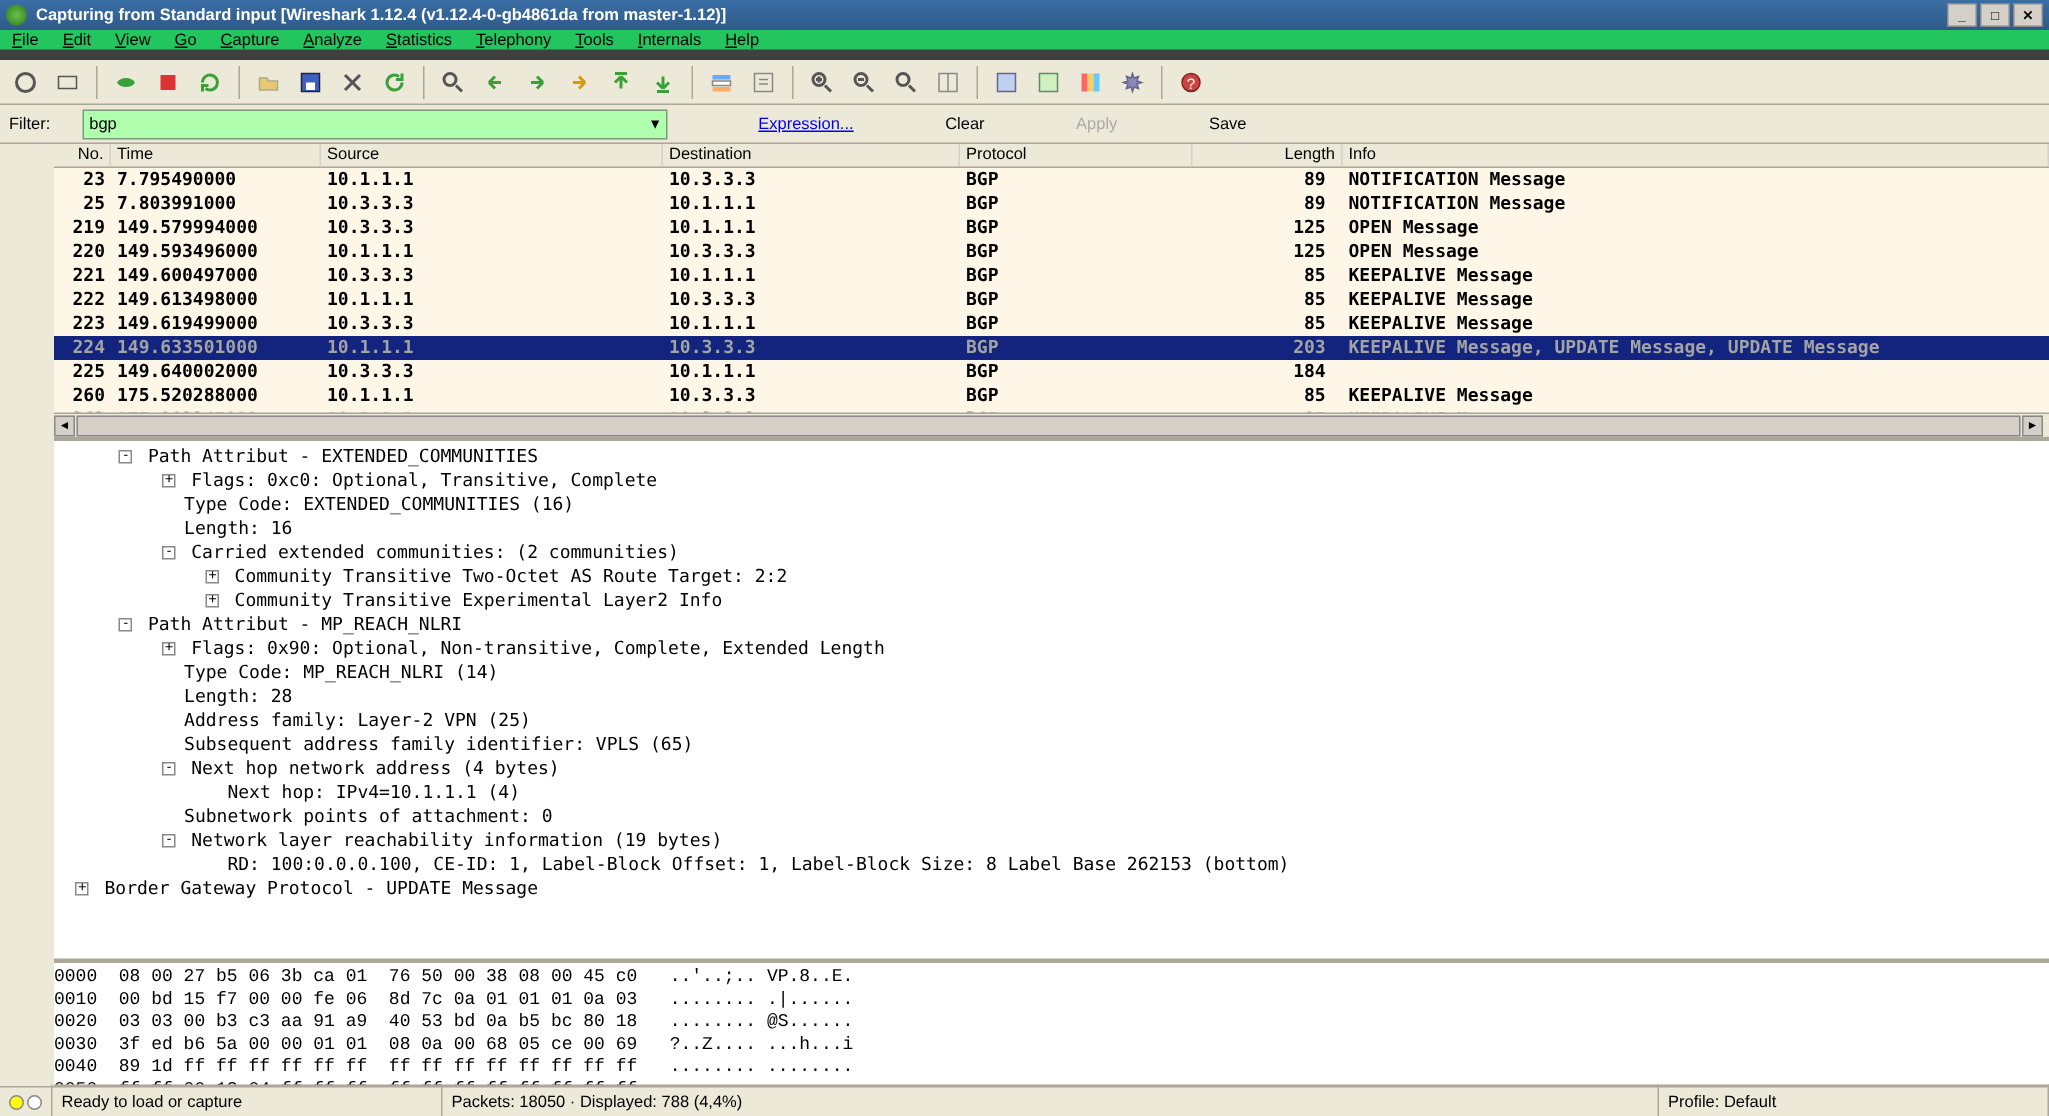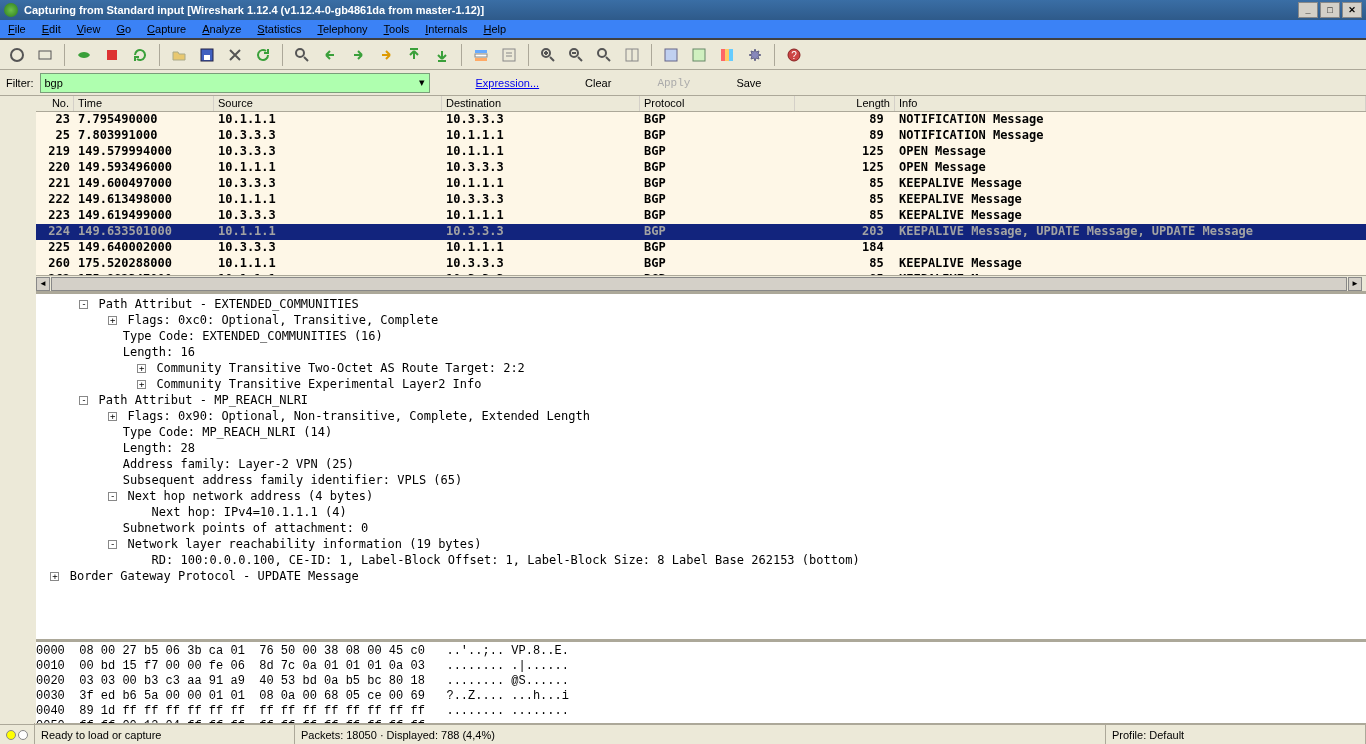--- a/index.html
+++ b/index.html
@@ -2,31 +2,31 @@
 <html><head>
 <meta charset="utf-8">
 <style>
 * { box-sizing: border-box; margin: 0; padding: 0; }
 body { font-family: "Segoe UI", Tahoma, sans-serif; font-size: 11px; background: #ece9d8; width: 1366px; height: 744px; overflow: hidden; display: flex; flex-direction: column; }
 .titlebar { background: linear-gradient(#3a6ea5,#2e5a8a); color: #fff; height: 20px; display: flex; align-items: center; padding: 0 4px; font-size: 11px; font-weight: bold; }
 .titlebar .icon { width: 14px; height: 14px; background: radial-gradient(circle,#6cc04a,#2a7a1a); border-radius: 50%; margin-right: 6px; }
 .titlebar .title { flex: 1; }
 .winbtns { display: flex; gap: 2px; }
 .winbtn { width: 20px; height: 16px; background: #d4d0c8; border: 1px solid #888; display: flex; align-items: center; justify-content: center; font-size: 9px; font-weight: bold; color: #000; }
-.menubar { background: #3b82f6; height: 20px; display: flex; align-items: center; border-bottom: 2px solid #404040; }
+.menubar { background: #22c55e; height: 20px; display: flex; align-items: center; border-bottom: 7px solid #404040; }
 .menuitem { padding: 2px 8px; font-size: 11px; cursor: default; }
 .toolbar { background: #ece9d8; height: 30px; display: flex; align-items: center; border-bottom: 1px solid #aca899; padding: 0 4px; gap: 2px; }
 .tbtn { width: 26px; height: 24px; display: flex; align-items: center; justify-content: center; border: 1px solid transparent; border-radius: 2px; }
 .tsep { width: 1px; height: 22px; background: #aca899; margin: 0 4px; }
-.filterbar { background: #ece9d8; height: 26px; display: flex; align-items: center; border-bottom: 1px solid #aca899; padding: 0 6px; gap: 6px; }
+.filterbar { background: #ece9d8; height: 26px; display: flex; align-items: center; border-bottom: 1px solid #aca899; padding: 0 6px; gap: 21px; }
 .filterlabel { font-size: 11px; }
 .filterinput { flex: 0 0 390px; height: 20px; background: #afffaf; border: 1px solid #7a9e7a; padding: 0 4px; display: flex; align-items: center; justify-content: space-between; }
 .filterinput span.val { font-size: 11px; }
 .filterlink { color: #0000ee; text-decoration: underline; font-size: 11px; cursor: pointer; padding-left: 40px; }
-.filterlink.disabled { color: #aaa; text-decoration: none; font-family: Liberation Mono, monospace; }
+.filterlink.disabled { color: #aaa; text-decoration: none; }
 .panes { flex: 1; display: flex; flex-direction: column; overflow: hidden; margin-left: 36px; }
 .packetlist { height: 198px; display: flex; flex-direction: column; border-bottom: 3px solid #aca899; background: #fff; }
 .plhdr { display: flex; background: #ece9d8; border-bottom: 1px solid #aca899; height: 16px; }
 .plhdr > div { border-right: 1px solid #d4d0c8; padding: 1px 4px; font-size: 11px; overflow: hidden; white-space: nowrap; }
 .plbody { flex: 1; overflow-y: hidden; overflow-x: auto; }
 .plrow { display: flex; height: 16px; font-family: Consolas, monospace; font-size: 12px; white-space: pre; font-weight: bold; }
 .plrow > div { padding: 0 4px; overflow: hidden; }
 .plrow.odd { background: #fef7e7; }
 .plrow.even { background: #fef7e7; }
 .plrow.sel { background: #12247d; color: #a3a3a3; }
@@ -272,20 +272,21 @@
       <div style="flex:1;height:14px;background:#d4d0c8;border:1px solid #888;margin:0 1px"></div>
       <div class="arrow">►</div>
     </div>
   </div>
 
   <div class="detail" id="detail">
       <div class="dline">      <span class="tree-toggle">-</span> Path Attribut - EXTENDED_COMMUNITIES</div>
       <div class="dline">          <span class="tree-toggle">+</span> Flags: 0xc0: Optional, Transitive, Complete</div>
       <div class="dline">            Type Code: EXTENDED_COMMUNITIES (16)</div>
       <div class="dline">            Length: 16</div>
+      <div class="dline">          <span class="tree-toggle">-</span> Carried extended communities: (2 communities)</div>
       <div class="dline">              <span class="tree-toggle">+</span> Community Transitive Two-Octet AS Route Target: 2:2</div>
       <div class="dline">              <span class="tree-toggle">+</span> Community Transitive Experimental Layer2 Info</div>
       <div class="dline">      <span class="tree-toggle">-</span> Path Attribut - MP_REACH_NLRI</div>
       <div class="dline">          <span class="tree-toggle">+</span> Flags: 0x90: Optional, Non-transitive, Complete, Extended Length</div>
       <div class="dline">            Type Code: MP_REACH_NLRI (14)</div>
       <div class="dline">            Length: 28</div>
       <div class="dline">            Address family: Layer-2 VPN (25)</div>
       <div class="dline">            Subsequent address family identifier: VPLS (65)</div>
       <div class="dline">          <span class="tree-toggle">-</span> Next hop network address (4 bytes)</div>
       <div class="dline">                Next hop: IPv4=10.1.1.1 (4)</div>

